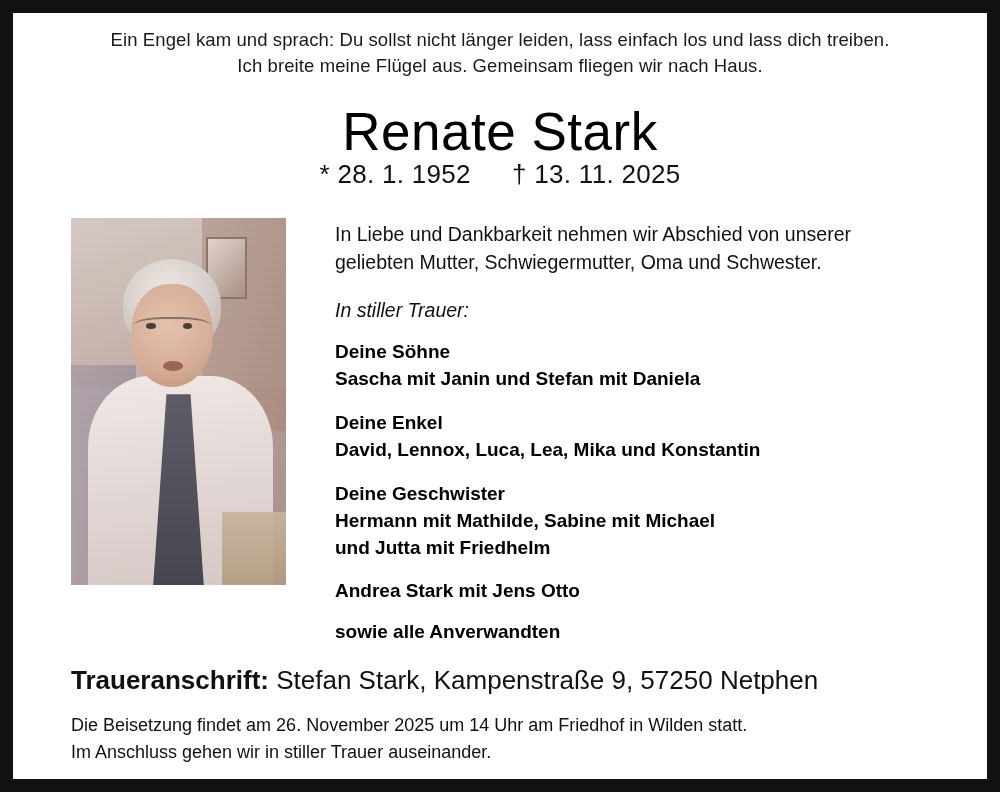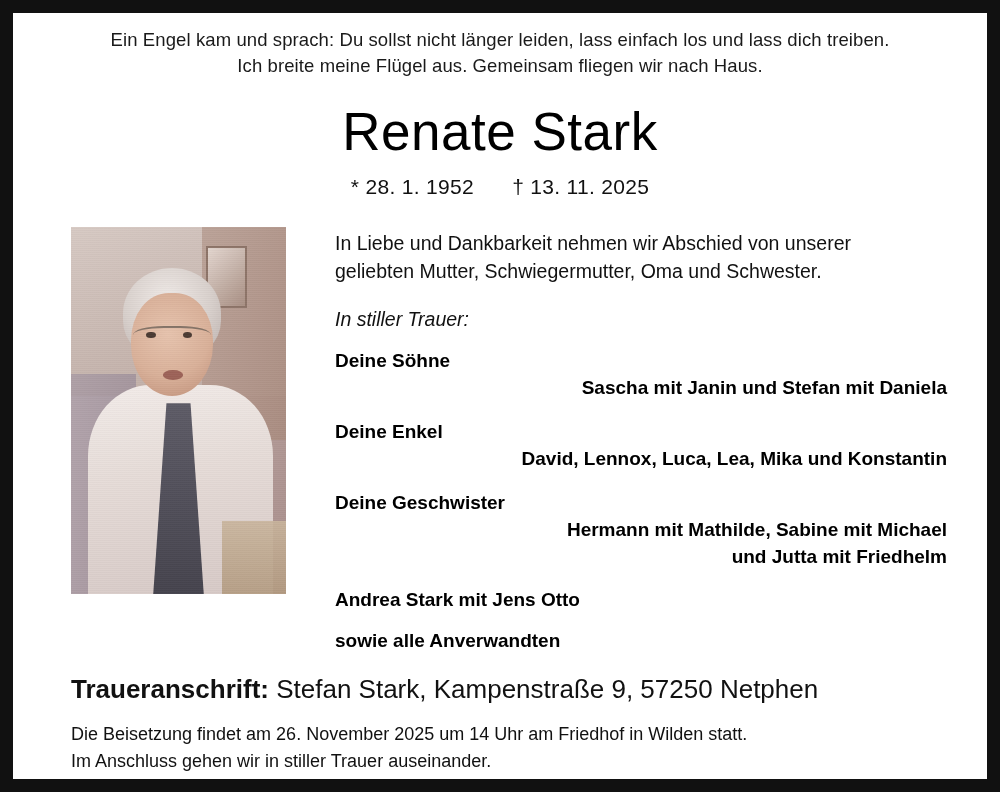--- a/index.html
+++ b/index.html
@@ -63,22 +63,21 @@
   }
   .maiden {
     text-align: center;
     font-size: 20.5px;
     margin-top: 8px;
     font-weight: 400;
     color: #111;
   }
   .dates {
     text-align: center;
-    font-size: 21px;
-    margin-top: 16px;
+    font-size: 26px;
     color: #111;
     letter-spacing: 0.3px;
   }
   .dates .gap { display: inline-block; width: 26px; }
 
   
   .body-row {
     display: flex;
     align-items: flex-start;
     margin-top: 28px;
@@ -187,21 +186,21 @@
     font-style: italic;
   }
   .group {
     margin-top: 17px;
     font-weight: bold;
     font-size: 19px;
     line-height: 1.42;
     color: #000;
   }
   .group .gtitle { font-weight: bold; }
-  .group .gnames { font-weight: bold; text-align: right; }
+  .group .gnames { font-weight: bold; }
   .single-line {
     margin-top: 19px;
     font-weight: bold;
     font-size: 19px;
     color: #000;
   }
 
   
   .footer {
     padding-left: 58px;

